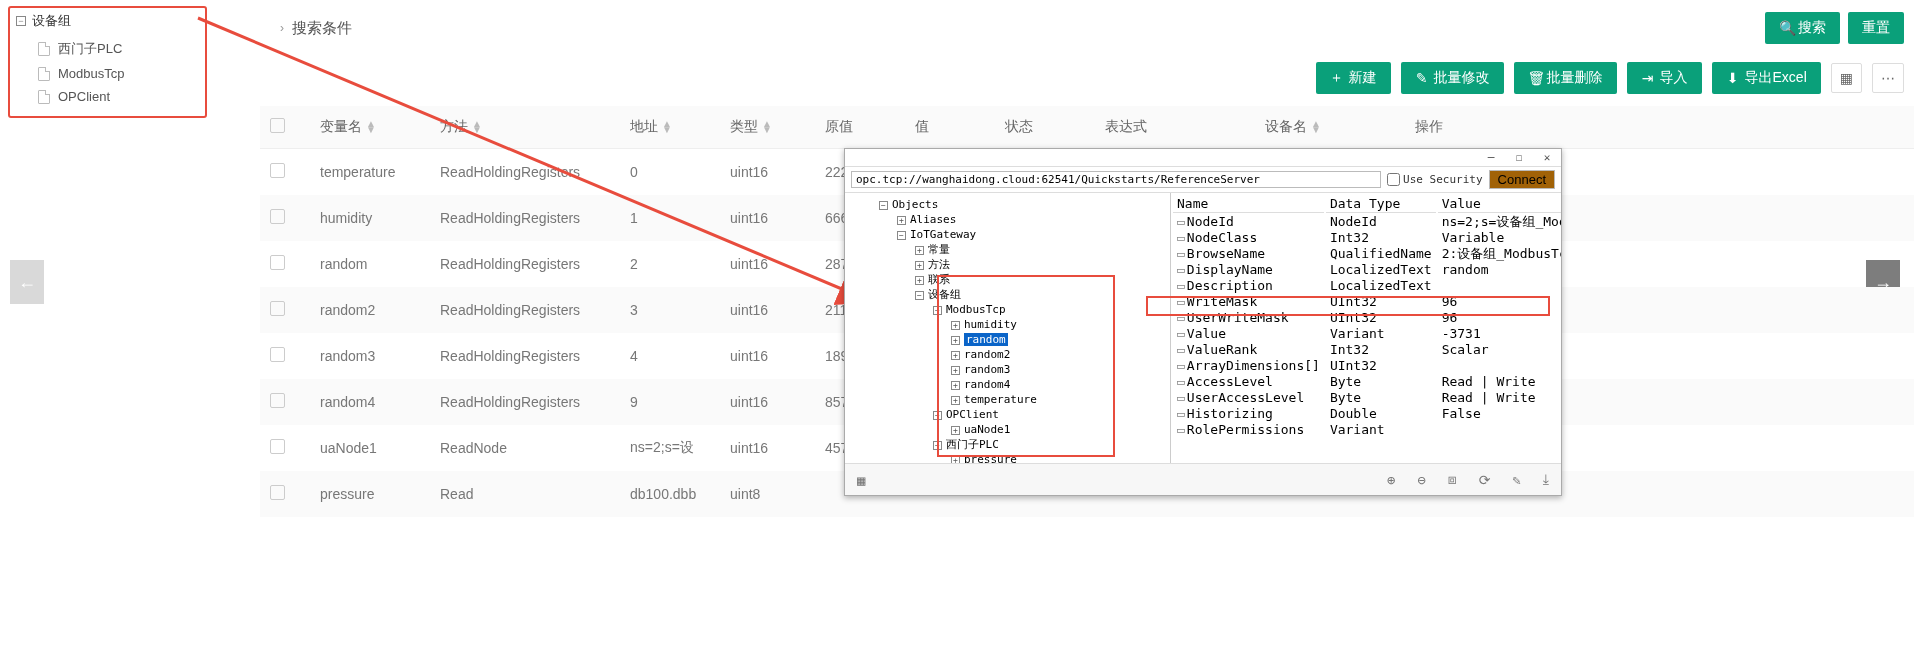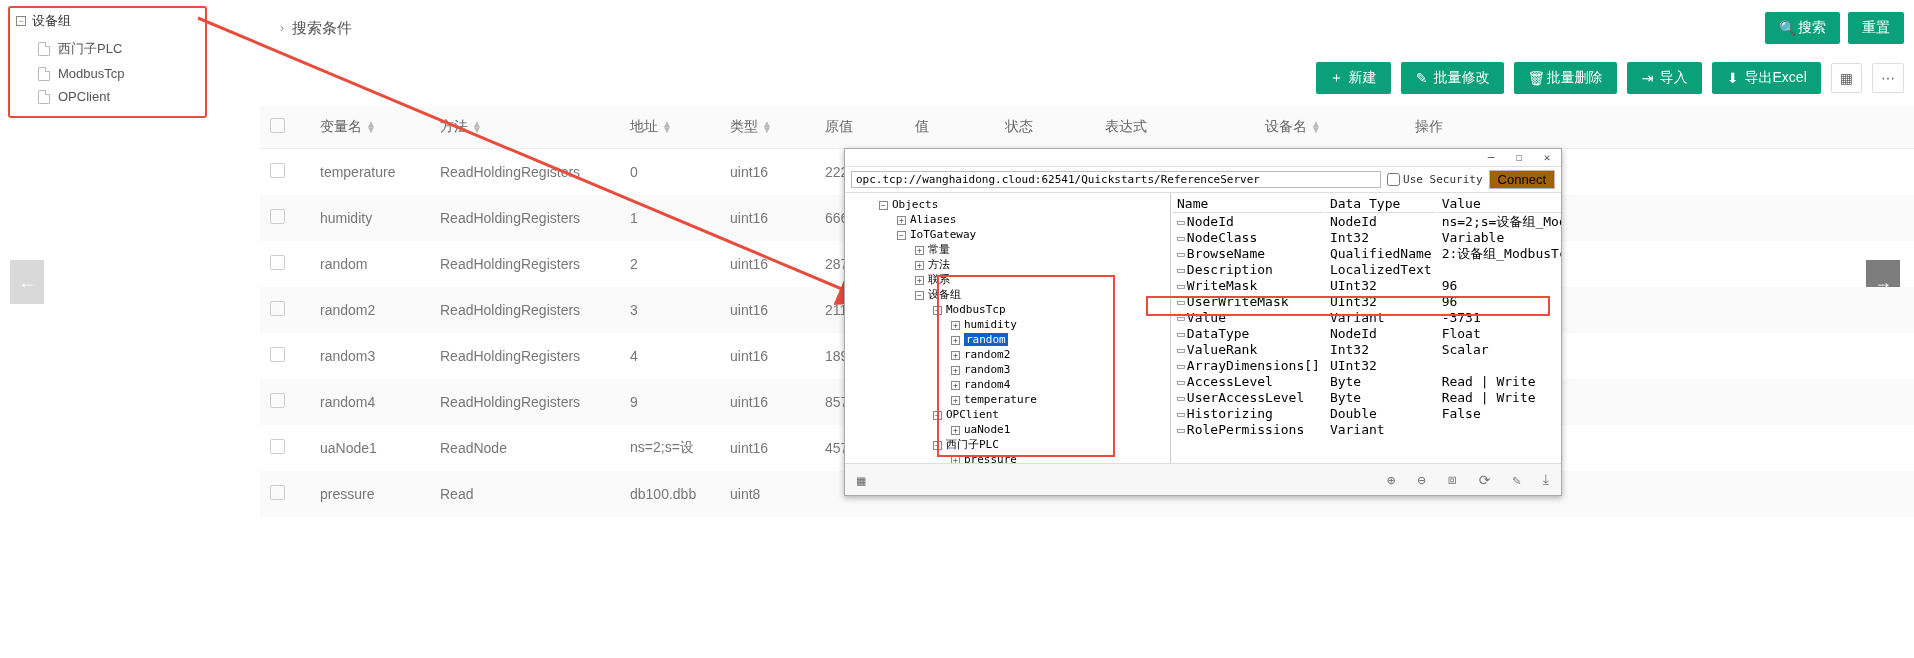--- a/index.html
+++ b/index.html
@@ -367,43 +367,43 @@
               <td><span class="book">▭</span>NodeClass</td>
               <td>Int32</td>
               <td>Variable</td>
             </tr>
             <tr>
               <td><span class="book">▭</span>BrowseName</td>
               <td>QualifiedName</td>
               <td>2:设备组_ModbusTcp_random</td>
             </tr>
             <tr>
+              <td><span class="book">▭</span>DisplayName</td>
+              <td>LocalizedText</td>
+              <td>random</td>
+            </tr>
+            <tr>
               <td><span class="book">▭</span>Description</td>
               <td>LocalizedText</td>
               <td></td>
             </tr>
             <tr>
               <td><span class="book">▭</span>WriteMask</td>
               <td>UInt32</td>
               <td>96</td>
             </tr>
             <tr>
               <td><span class="book">▭</span>UserWriteMask</td>
               <td>UInt32</td>
               <td>96</td>
             </tr>
             <tr>
               <td><span class="book">▭</span>Value</td>
               <td>Variant</td>
               <td>-3731</td>
-            </tr>
-            <tr>
-              <td><span class="book">▭</span>DataType</td>
-              <td>NodeId</td>
-              <td>Float</td>
             </tr>
             <tr>
               <td><span class="book">▭</span>ValueRank</td>
               <td>Int32</td>
               <td>Scalar</td>
             </tr>
             <tr>
               <td><span class="book">▭</span>ArrayDimensions[]</td>
               <td>UInt32</td>
               <td></td>

